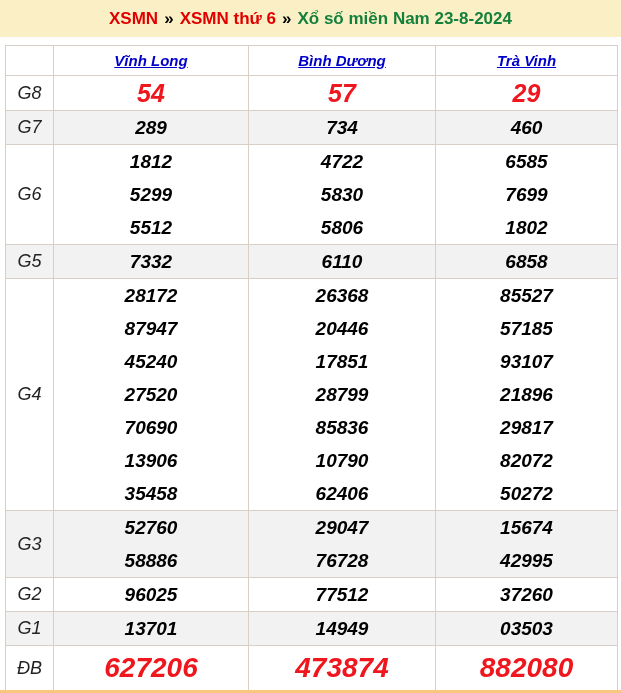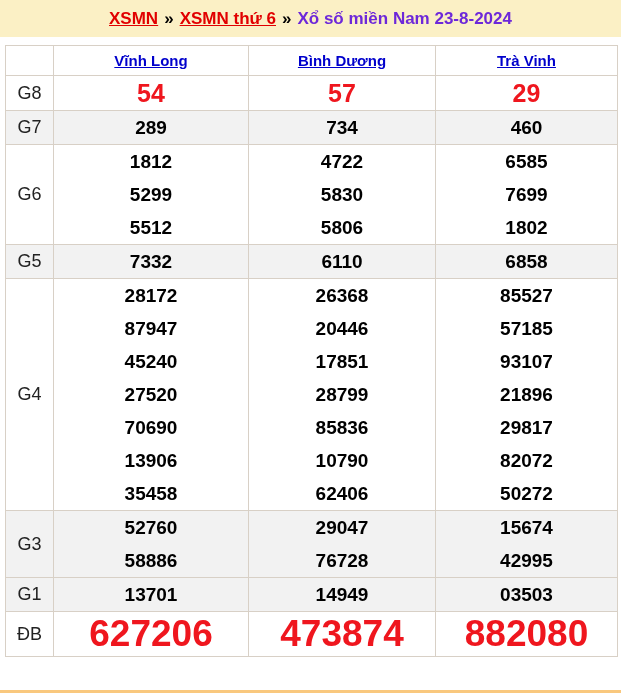--- a/index.html
+++ b/index.html
@@ -14,41 +14,41 @@
   html,body{margin:0;padding:0;}
   body{
     width:621px;height:693px;position:relative;background:#fff;
     font-family:"Liberation Sans",sans-serif;color:#000;overflow:hidden;
   }
   .band{
     background:var(--band-background);
     height:37px;display:flex;align-items:center;justify-content:center;
     font-size:17px;font-weight:bold;white-space:nowrap;
   }
-  .band a{color:var(--link-red);text-decoration:underline;cursor:pointer;}
+  .band a{color:var(--link-red);cursor:pointer;}
   .band .sep{margin:0 6px;color:#000;font-weight:bold;}
-  .band .title{color:#6d28d9;}
+  .band .title{color:#15803d;}
   table{
     border-collapse:collapse;table-layout:fixed;
-    width:612px;margin:8px 0 8px 5px;
+    width:612px;margin:8px 0 8px 5px;font-style:italic;
   }
   td{
     border:1px solid var(--table-border);
     text-align:center;vertical-align:middle;padding:0;overflow:hidden;
   }
   tr.shaded td{background:var(--shaded-row);}
   .province-cell{height:29px;}
   .province-cell a{
     color:var(--link-blue);font-weight:bold;font-size:15px;
     text-decoration:underline;cursor:pointer;
   }
   .label-cell{font-size:18px;color:#222;font-weight:normal;}
   .num{font-weight:bold;font-size:19px;line-height:33px;color:#000;}
   .num.red-lg{color:var(--number-red);font-size:25px;line-height:34px;}
-  .num.red-xl{color:var(--number-red);font-size:37px;line-height:44px;}
+  .num.red-xl{color:var(--number-red);font-size:28px;line-height:44px;}
   .bottom-bar{
     position:absolute;left:0;bottom:0;width:100%;height:3px;
     background:var(--bottom-bar);
   }
 </style>
 </head>
 <body>
 
 <div class="band">
   <a>XSMN</a>
@@ -164,20 +164,32 @@
         </td>
         <td>
           <div class="num">29047</div>
           <div class="num">76728</div>
         </td>
         <td>
           <div class="num">15674</div>
           <div class="num">42995</div>
         </td>
       </tr>
+      <tr>
+        <td class="label-cell">G2</td>
+        <td>
+          <div class="num">96025</div>
+        </td>
+        <td>
+          <div class="num">77512</div>
+        </td>
+        <td>
+          <div class="num">37260</div>
+        </td>
+      </tr>
       <tr class="shaded">
         <td class="label-cell">G1</td>
         <td>
           <div class="num">13701</div>
         </td>
         <td>
           <div class="num">14949</div>
         </td>
         <td>
           <div class="num">03503</div>

